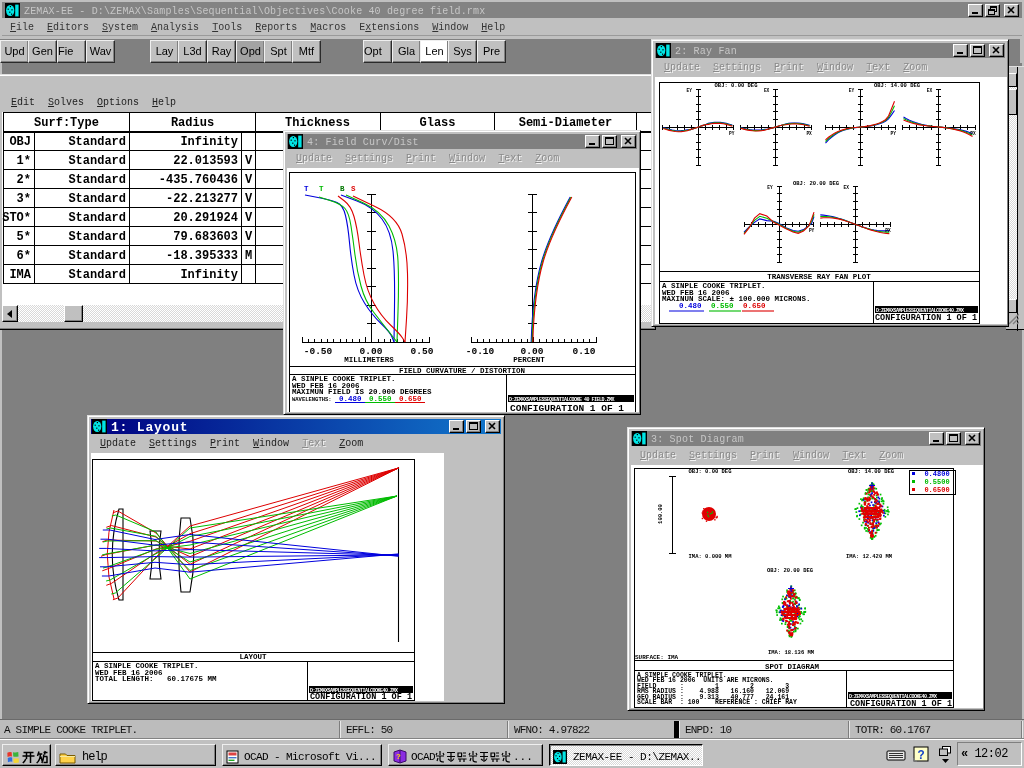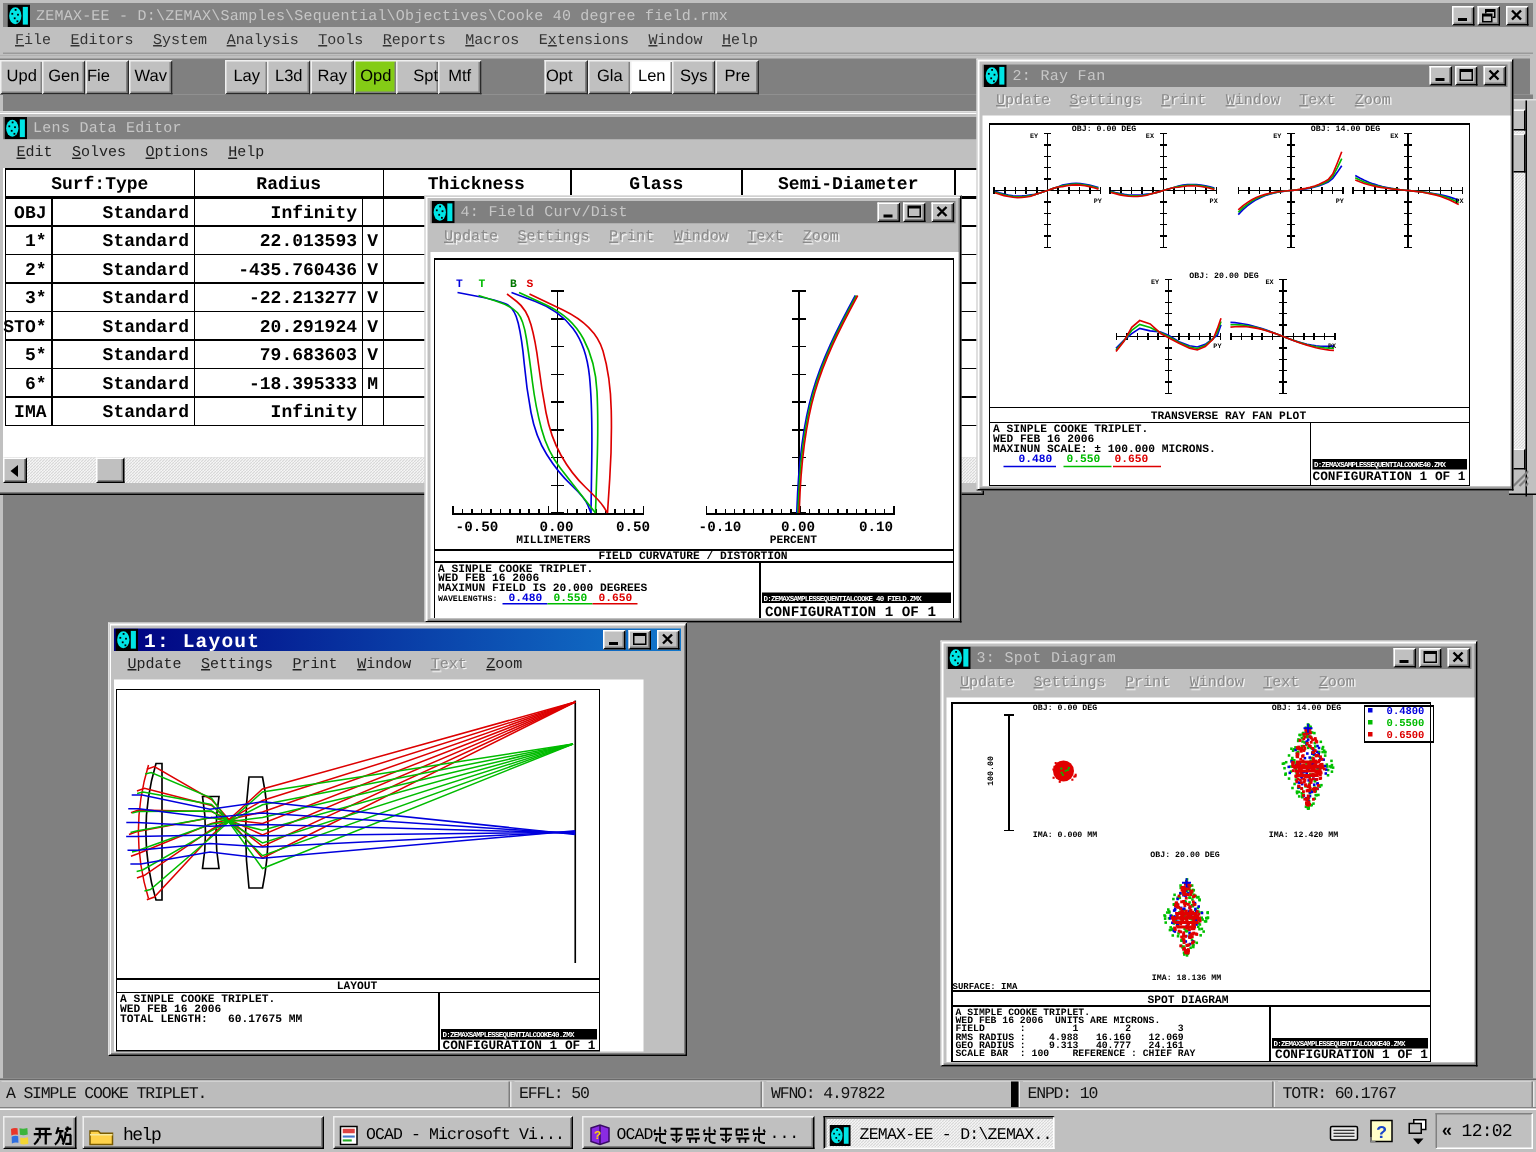--- a/index.html
+++ b/index.html
@@ -56,22 +56,22 @@
   </div>
 <div class="abs" style="left:2px;top:18px;width:1020px;height:18px;background:#c0c0c0;font:400 10px 'Liberation Mono',monospace;color:#333;padding:4px 0 0 8px;white-space:nowrap;border-bottom:1px solid #9a9a9a"><span style="margin-right:13px"><u>F</u>ile</span><span style="margin-right:13px"><u>E</u>ditors</span><span style="margin-right:13px"><u>S</u>ystem</span><span style="margin-right:13px"><u>A</u>nalysis</span><span style="margin-right:13px"><u>T</u>ools</span><span style="margin-right:13px"><u>R</u>eports</span><span style="margin-right:13px"><u>M</u>acros</span><span style="margin-right:13px">E<u>x</u>tensions</span><span style="margin-right:13px"><u>W</u>indow</span><span><u>H</u>elp</span></div>
 <div class="abs" style="left:0;top:37px;width:1020px;height:26px;background:#808080;border-top:2px solid #c0c0c0">
     <div class="abs" style="left:0px;top:1px;width:29px;height:23px;background:#c0c0c0;border-left:1px solid #efefef;border-top:1px solid #efefef;border-right:1px solid #2a2a2a;border-bottom:1px solid #2a2a2a;box-shadow:inset -1px -1px 0 #808080;font:400 11px 'Liberation Sans',sans-serif;color:#000;text-align:center;padding-top:4px">Upd</div>
     <div class="abs" style="left:28px;top:1px;width:29px;height:23px;background:#c0c0c0;border-left:1px solid #efefef;border-top:1px solid #efefef;border-right:1px solid #2a2a2a;border-bottom:1px solid #2a2a2a;box-shadow:inset -1px -1px 0 #808080;font:400 11px 'Liberation Sans',sans-serif;color:#000;text-align:center;padding-top:4px">Gen</div>
     <div class="abs" style="left:57px;top:1px;width:29px;height:23px;background:#c0c0c0;border-left:1px solid #efefef;border-top:1px solid #efefef;border-right:1px solid #2a2a2a;border-bottom:1px solid #2a2a2a;box-shadow:inset -1px -1px 0 #808080;font:400 11px 'Liberation Sans',sans-serif;color:#000;padding-top:4px">Fie</div>
     <div class="abs" style="left:86px;top:1px;width:29px;height:23px;background:#c0c0c0;border-left:1px solid #efefef;border-top:1px solid #efefef;border-right:1px solid #2a2a2a;border-bottom:1px solid #2a2a2a;box-shadow:inset -1px -1px 0 #808080;font:400 11px 'Liberation Sans',sans-serif;color:#000;text-align:center;padding-top:4px">Wav</div>
     <div class="abs" style="left:150px;top:1px;width:29px;height:23px;background:#c0c0c0;border-left:1px solid #efefef;border-top:1px solid #efefef;border-right:1px solid #2a2a2a;border-bottom:1px solid #2a2a2a;box-shadow:inset -1px -1px 0 #808080;font:400 11px 'Liberation Sans',sans-serif;color:#000;text-align:center;padding-top:4px">Lay</div>
     <div class="abs" style="left:178px;top:1px;width:29px;height:23px;background:#c0c0c0;border-left:1px solid #efefef;border-top:1px solid #efefef;border-right:1px solid #2a2a2a;border-bottom:1px solid #2a2a2a;box-shadow:inset -1px -1px 0 #808080;font:400 11px 'Liberation Sans',sans-serif;color:#000;text-align:center;padding-top:4px">L3d</div>
     <div class="abs" style="left:207px;top:1px;width:29px;height:23px;background:#c0c0c0;border-left:1px solid #efefef;border-top:1px solid #efefef;border-right:1px solid #2a2a2a;border-bottom:1px solid #2a2a2a;box-shadow:inset -1px -1px 0 #808080;font:400 11px 'Liberation Sans',sans-serif;color:#000;text-align:center;padding-top:4px">Ray</div>
-    <div class="abs" style="left:236px;top:1px;width:29px;height:23px;background:#84cc16;border-left:1px solid #efefef;border-top:1px solid #efefef;border-right:1px solid #2a2a2a;border-bottom:1px solid #2a2a2a;box-shadow:inset -1px -1px 0 #808080;font:400 11px 'Liberation Sans',sans-serif;color:#000;text-align:center;padding-top:4px">Opd</div>
-    <div class="abs" style="left:264px;top:1px;width:29px;height:23px;background:#c0c0c0;border-left:1px solid #efefef;border-top:1px solid #efefef;border-right:1px solid #2a2a2a;border-bottom:1px solid #2a2a2a;box-shadow:inset -1px -1px 0 #808080;font:400 11px 'Liberation Sans',sans-serif;color:#000;text-align:right;padding-top:4px">Spt</div>
+    <div class="abs" style="left:236px;top:1px;width:29px;height:23px;background:#a3a3a3;border-left:1px solid #efefef;border-top:1px solid #efefef;border-right:1px solid #2a2a2a;border-bottom:1px solid #2a2a2a;box-shadow:inset -1px -1px 0 #808080;font:400 11px 'Liberation Sans',sans-serif;color:#000;text-align:center;padding-top:4px">Opd</div>
+    <div class="abs" style="left:264px;top:1px;width:29px;height:23px;background:#c0c0c0;border-left:1px solid #efefef;border-top:1px solid #efefef;border-right:1px solid #2a2a2a;border-bottom:1px solid #2a2a2a;box-shadow:inset -1px -1px 0 #808080;font:400 11px 'Liberation Sans',sans-serif;color:#000;text-align:center;padding-top:4px">Spt</div>
     <div class="abs" style="left:292px;top:1px;width:29px;height:23px;background:#c0c0c0;border-left:1px solid #efefef;border-top:1px solid #efefef;border-right:1px solid #2a2a2a;border-bottom:1px solid #2a2a2a;box-shadow:inset -1px -1px 0 #808080;font:400 11px 'Liberation Sans',sans-serif;color:#000;text-align:center;padding-top:4px">Mtf</div>
     <div class="abs" style="left:363px;top:1px;width:29px;height:23px;background:#c0c0c0;border-left:1px solid #efefef;border-top:1px solid #efefef;border-right:1px solid #2a2a2a;border-bottom:1px solid #2a2a2a;box-shadow:inset -1px -1px 0 #808080;font:400 11px 'Liberation Sans',sans-serif;color:#000;padding-top:4px">Opt</div>
     <div class="abs" style="left:392px;top:1px;width:29px;height:23px;background:#c0c0c0;border-left:1px solid #efefef;border-top:1px solid #efefef;border-right:1px solid #2a2a2a;border-bottom:1px solid #2a2a2a;box-shadow:inset -1px -1px 0 #808080;font:400 11px 'Liberation Sans',sans-serif;color:#000;text-align:center;padding-top:4px">Gla</div>
     <div class="abs" style="left:420px;top:1px;width:29px;height:23px;background:#ffffff;border-left:1px solid #efefef;border-top:1px solid #efefef;border-right:1px solid #2a2a2a;border-bottom:1px solid #2a2a2a;box-shadow:inset -1px -1px 0 #808080;font:400 11px 'Liberation Sans',sans-serif;color:#000;text-align:center;padding-top:4px">Len</div>
     <div class="abs" style="left:448px;top:1px;width:29px;height:23px;background:#c0c0c0;border-left:1px solid #efefef;border-top:1px solid #efefef;border-right:1px solid #2a2a2a;border-bottom:1px solid #2a2a2a;box-shadow:inset -1px -1px 0 #808080;font:400 11px 'Liberation Sans',sans-serif;color:#000;text-align:center;padding-top:4px">Sys</div>
     <div class="abs" style="left:477px;top:1px;width:29px;height:23px;background:#c0c0c0;border-left:1px solid #efefef;border-top:1px solid #efefef;border-right:1px solid #2a2a2a;border-bottom:1px solid #2a2a2a;box-shadow:inset -1px -1px 0 #808080;font:400 11px 'Liberation Sans',sans-serif;color:#000;text-align:center;padding-top:4px">Pre</div>
   </div>
 <div class="abs" style="left:2px;top:63px;width:1020px;height:656px;background:#808080"></div>
 <div class="abs" style="left:0;top:719px;width:1024px;height:20px;background:#bcbcbc;border-top:1px solid #6a6a6a;font:400 11px 'Liberation Mono',monospace;letter-spacing:-.8px;color:#111">
     <div class="abs" style="left:0px;top:1px;width:340px;height:17px;border-right:1px solid #7d7d7d;box-shadow:1px 0 0 #e8e8e8;padding:3px 0 0 4px;white-space:nowrap">A SIMPLE COOKE TRIPLET.</div>
@@ -141,35 +141,20 @@
       <path d="M4,15 L1,15 L1,12" stroke="#888" fill="none"></path>
     </svg>
     <svg class="abs" style="left:938px;top:5px" width="15" height="18" viewBox="0 0 15 18">
       <rect x="4.5" y="1.5" width="8" height="6.5" fill="#fff" stroke="#000"></rect>
       <rect x="1.5" y="4" width="8" height="6.5" fill="#c0c0c0" stroke="#000"></rect>
       <path d="M4,14 h7 l-3.5,4 Z" fill="#000"></path>
     </svg>
     <div class="abs" style="left:957px;top:2px;width:65px;height:24px;border-top:1px solid #808080;border-left:1px solid #808080;border-right:1px solid #fff;border-bottom:1px solid #fff;font:400 12px 'Liberation Mono',monospace;letter-spacing:-.5px;color:#000;padding:4px 0 0 3px"><span style="font-weight:700">«</span>&nbsp;12:02</div>
   </div>
 <div class="w" style="left:-2px;top:74px;width:658px;height:256px">
-    <div class="tb">
-      <svg class="ico" style="" width="16" height="15" viewBox="0 0 16 15">
-        <rect x="0" y="0" width="15" height="15" fill="#000"></rect>
-        <ellipse cx="5.2" cy="7.5" rx="4.1" ry="5.6" fill="#00e5e5"></ellipse>
-        <rect x="10.2" y="1.6" width="3.4" height="11.8" fill="#00e5e5"></rect>
-        <g fill="#000">
-          <rect x="4.8" y="3" width="1.2" height="1.2"></rect>
-          <rect x="2.6" y="5.6" width="1.2" height="1.2"></rect>
-          <rect x="6.4" y="6.2" width="1.2" height="1.2"></rect>
-          <rect x="4.2" y="8.6" width="1.2" height="1.2"></rect>
-          <rect x="6" y="10.6" width="1.2" height="1.2"></rect>
-        </g>
-      </svg>
-      <span class="t">Lens Data Editor</span>
-    </div>
     <div class="mb" style="top:18px;padding:4px 0 0 9px"><b><u>E</u>dit</b><b><u>S</u>olves</b><b><u>O</u>ptions</b><b><u>H</u>elp</b></div>
     <div class="abs" style="left:3px;top:37px;width:652px;height:193px;background:#fff">
       <svg width="652" height="193" viewBox="0 0 652 193" shape-rendering="crispEdges">
         <rect x="1.5" y="0.5" width="648" height="171" fill="none" stroke="#000"></rect>
         <line x1="1.5" y1="19.5" x2="650" y2="19.5" stroke="#000"></line>
         <line x1="1.5" y1="38.5" x2="650" y2="38.5" stroke="#000"></line>
         <line x1="1.5" y1="57.5" x2="650" y2="57.5" stroke="#000"></line>
         <line x1="1.5" y1="76.5" x2="650" y2="76.5" stroke="#000"></line>
         <line x1="1.5" y1="95.5" x2="650" y2="95.5" stroke="#000"></line>
         <line x1="1.5" y1="114.5" x2="650" y2="114.5" stroke="#000"></line>
@@ -595,21 +580,21 @@
         <text x="88.0" y="231.0" font-size="7.5" text-anchor="start" fill="#dd0000">0.650</text>
         <line x1="14" y1="234" x2="49" y2="234" stroke="#0000dd" stroke-width="1.1"></line>
         <line x1="54" y1="234" x2="86" y2="234" stroke="#00bb00" stroke-width="1.1"></line>
         <line x1="87" y1="234" x2="119" y2="234" stroke="#dd0000" stroke-width="1.1"></line>
         <rect x="220" y="229" width="103" height="7" fill="#000"></rect>
         <text x="221" y="234.5" font-size="5" fill="#fff" letter-spacing="-0.5">D:ZEMAXSAMPLESSEQUENTIALCOOKE40.ZMX</text>
         <text x="220.0" y="243.0" font-size="8.5" text-anchor="start" fill="#000">CONFIGURATION 1 OF 1</text>
       </svg>
     </div>
   </div>
-<div class="w" style="left:72px;top:415px;width:386px;height:289px">
+<div class="w" style="left:87px;top:415px;width:418px;height:289px">
     <div class="tb act">
       <svg class="ico" style="" width="16" height="15" viewBox="0 0 16 15">
         <rect x="0" y="0" width="15" height="15" fill="#000"></rect>
         <ellipse cx="5.2" cy="7.5" rx="4.1" ry="5.6" fill="#00e5e5"></ellipse>
         <rect x="10.2" y="1.6" width="3.4" height="11.8" fill="#00e5e5"></rect>
         <g fill="#000">
           <rect x="4.8" y="3" width="1.2" height="1.2"></rect>
           <rect x="2.6" y="5.6" width="1.2" height="1.2"></rect>
           <rect x="6.4" y="6.2" width="1.2" height="1.2"></rect>
           <rect x="4.2" y="8.6" width="1.2" height="1.2"></rect>

